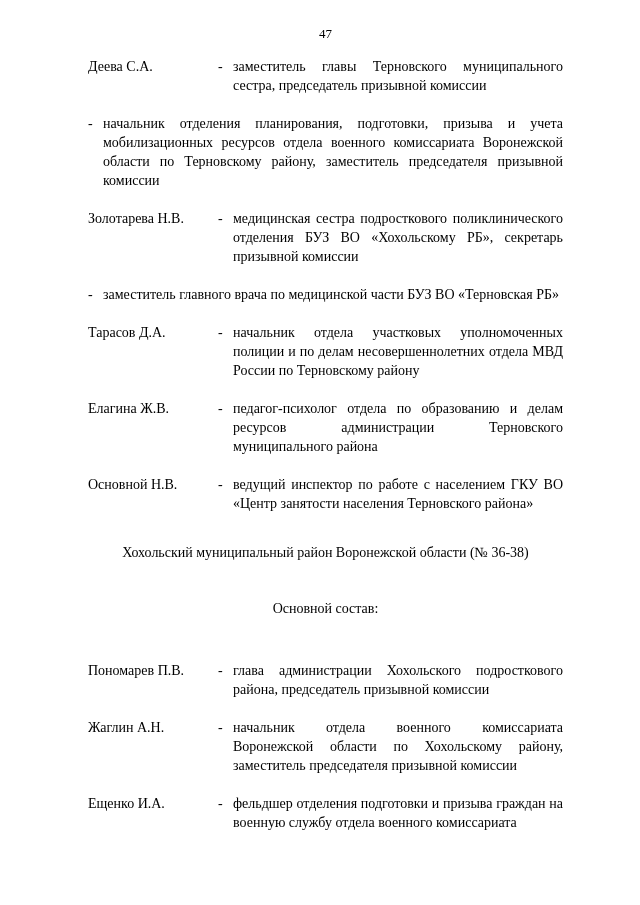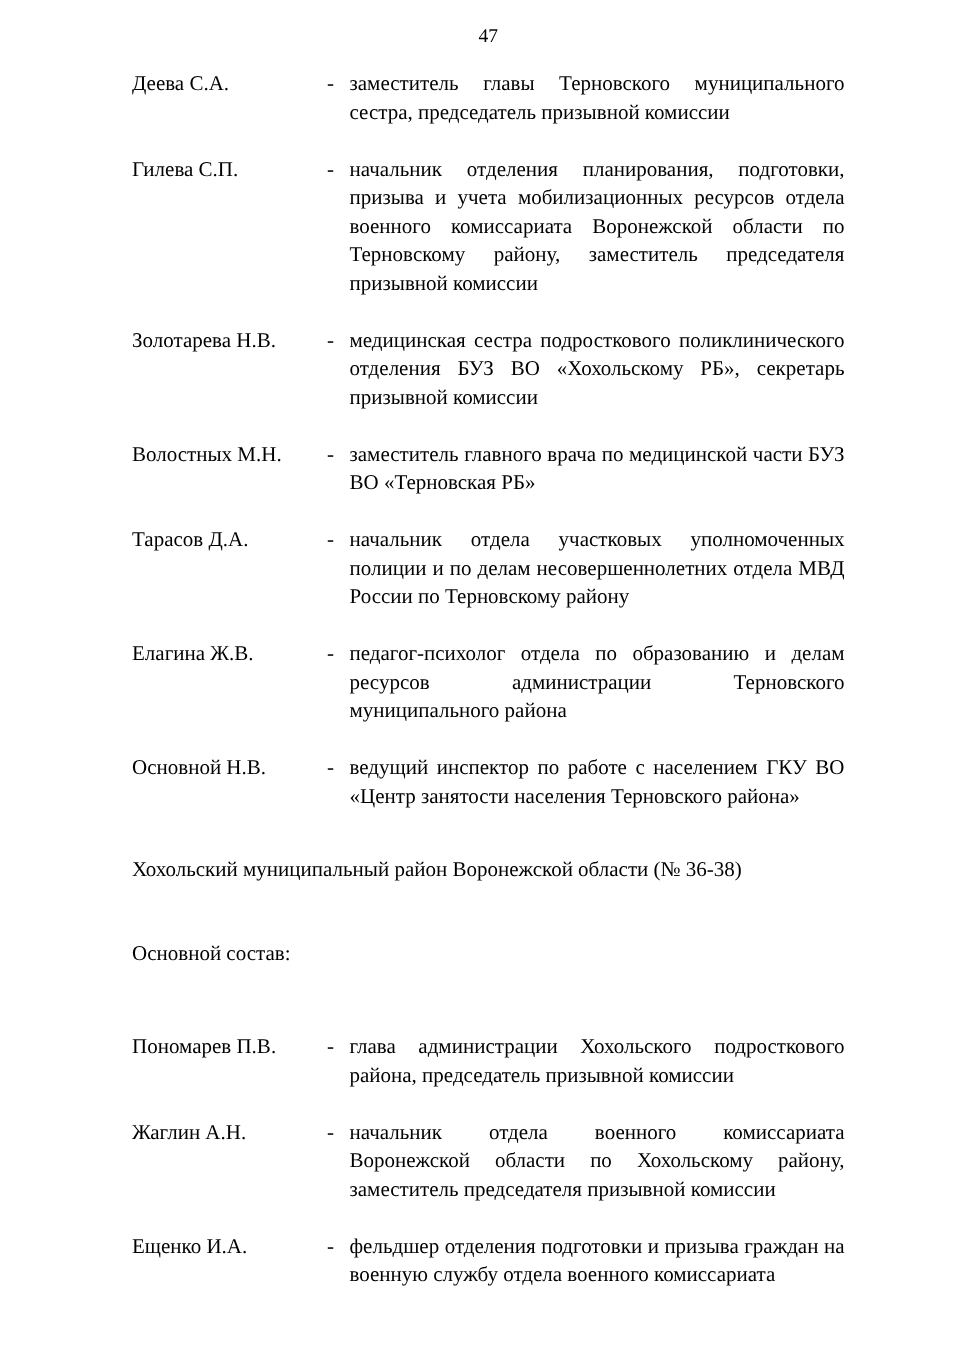--- a/index.html
+++ b/index.html
@@ -7,21 +7,21 @@
   body {
     width: 640px;
     height: 905px;
     background: #ffffff;
     color: #000000;
     font-family: "Liberation Serif", "DejaVu Serif", serif;
   }
   .sheet {
     width: 633px;
     height: 905px;
-    padding: 16px 70px 0 88px;
+    padding: 26px 70px 0 88px;
     overflow: hidden;
     background: #ffffff;
   }
   .page-number {
     text-align: center;
     font-size: 13px;
     line-height: 15px;
     margin-bottom: 16px;
   }
   .entry {
@@ -38,58 +38,58 @@
     flex: 0 0 15px;
     width: 15px;
   }
   .entry .desc {
     flex: 1;
     text-align: justify;
   }
   .section-heading {
     font-size: 14px;
     line-height: 19px;
+    text-align: center;
     margin-top: 30px;
   }
   .section-subheading {
     font-size: 14px;
     line-height: 19px;
+    text-align: center;
     margin-top: 37px;
     margin-bottom: 43px;
   }
 </style>
 </head>
 <body>
 
 <div class="sheet">
 
   <div class="page-number">47</div>
 
   <div>
 
     <div class="entry">
       <div class="name">Деева С.А.</div>
       <div class="dash">-</div>
       <div class="desc">заместитель главы Терновского муниципального сестра, председатель призывной комиссии</div>
     </div>
 
     <div class="entry">
-      <div class="name">Гилева С.П.</div>
       <div class="dash">-</div>
       <div class="desc">начальник отделения планирования, подготовки, призыва и учета мобилизационных ресурсов отдела военного комиссариата Воронежской области по Терновскому району, заместитель председателя призывной комиссии</div>
     </div>
 
     <div class="entry">
       <div class="name">Золотарева Н.В.</div>
       <div class="dash">-</div>
       <div class="desc">медицинская сестра подросткового поликлинического отделения БУЗ ВО «Хохольскому РБ», секретарь призывной комиссии</div>
     </div>
 
     <div class="entry">
-      <div class="name">Волостных М.Н.</div>
       <div class="dash">-</div>
       <div class="desc">заместитель главного врача по медицинской части БУЗ ВО «Терновская РБ»</div>
     </div>
 
     <div class="entry">
       <div class="name">Тарасов Д.А.</div>
       <div class="dash">-</div>
       <div class="desc">начальник отдела участковых уполномоченных полиции и по делам несовершеннолетних отдела МВД России по Терновскому району</div>
     </div>
 

